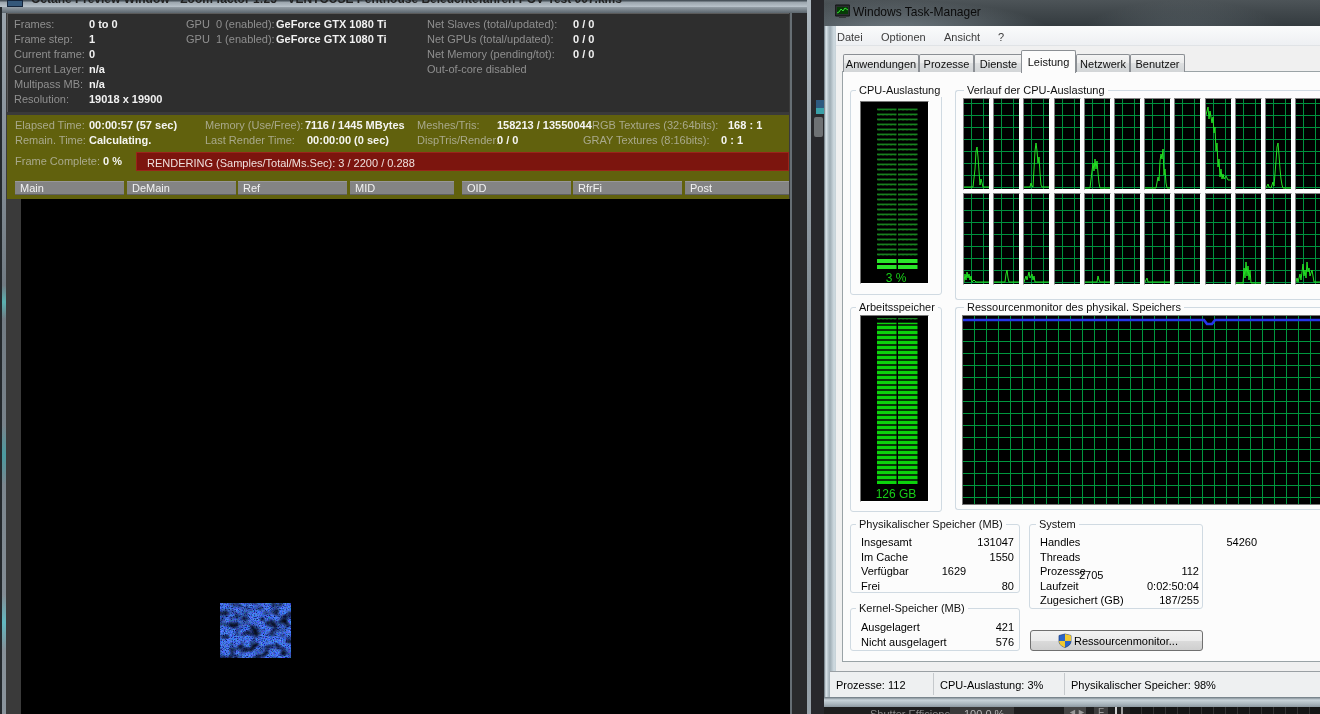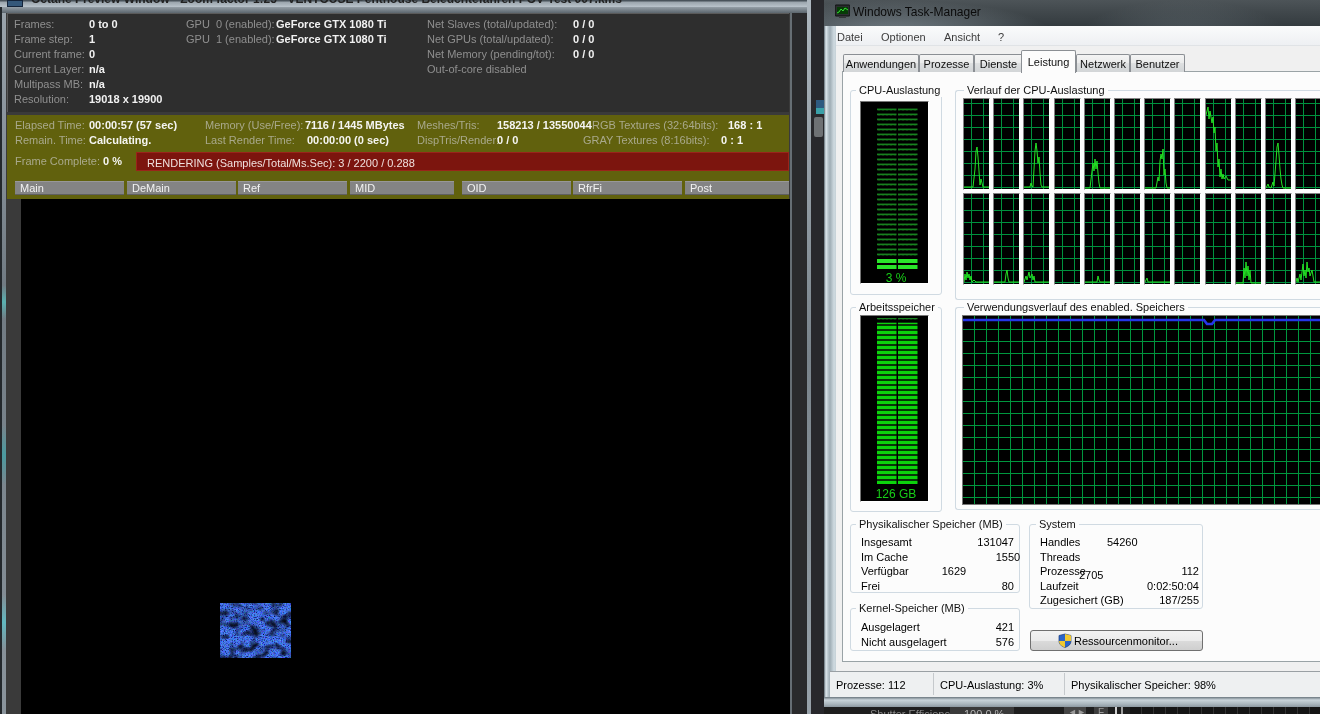--- a/index.html
+++ b/index.html
@@ -298,42 +298,42 @@
 <div class="glab" style="left:856px;top:301px">Arbeitsspeicher</div>
 <svg class="abs" style="left:860px;top:315px;border:1px solid #777;border-right-color:#fff;border-bottom-color:#fff" width="69" height="187">
     <rect width="69" height="187" fill="#000"></rect>
     <rect x="16" y="2" width="19.5" height="5" fill="url(#dz)"></rect>
     <rect x="37" y="2" width="19.5" height="5" fill="url(#dz)"></rect>
     <rect x="16" y="7" width="19.5" height="161" fill="url(#st)"></rect>
     <rect x="37" y="7" width="19.5" height="161" fill="url(#st)"></rect>
     <text x="35" y="182" fill="#17cf17" font-size="12" text-anchor="middle">126 GB</text>
   </svg>
 <div class="gbox" style="left:955px;top:307px;width:365px;height:203px;border-right:none;border-radius:3px 0 0 3px"></div>
-<div class="glab" style="left:964px;top:301px">Verwendungsverlauf des enabled. Speichers</div>
+<div class="glab" style="left:964px;top:301px">Ressourcenmonitor des physikal. Speichers</div>
 <div class="abs" style="left:962px;top:315px;width:358px;height:190px;background:#000;border:1px solid #777;border-right:none;background-image:repeating-linear-gradient(to right,transparent 0 11px,#00963e 11px 12px),repeating-linear-gradient(to bottom,transparent 0 11px,#00963e 11px 12px);background-position:0 0,0 2px">
     <svg width="357" height="188" style="position:absolute;left:0;top:0">
       <polyline points="0,4 237,4 241,4 244,8 249,8 252,4 357,4" fill="none" stroke="#2535e8" stroke-width="2.6"></polyline>
     </svg>
   </div>
 <div class="gbox" style="left:850px;top:524px;width:170px;height:69px"></div>
 <div class="glab" style="left:856px;top:518px">Physikalischer Speicher (MB)</div>
 <div class="gbox" style="left:1029px;top:524px;width:174px;height:85px"></div>
 <div class="glab" style="left:1036px;top:518px">System</div>
 <div class="gbox" style="left:850px;top:608px;width:170px;height:43px"></div>
 <div class="glab" style="left:856px;top:602px">Kernel-Speicher (MB)</div>
 <div class="tt" style="left:861px;top:535px">Insgesamt</div>
 <div class="tt" style="left:894px;top:535px;width:120px;text-align:right">131047</div>
 <div class="tt" style="left:861px;top:550px">Im Cache</div>
-<div class="tt" style="left:948px;top:550px;width:120px;text-align:center">1550</div>
+<div class="tt" style="left:894px;top:550px;width:120px;text-align:right">1550</div>
 <div class="tt" style="left:861px;top:564px">Verfügbar</div>
 <div class="tt" style="left:894px;top:564px;width:120px;text-align:center">1629</div>
 <div class="tt" style="left:861px;top:579px">Frei</div>
 <div class="tt" style="left:894px;top:579px;width:120px;text-align:right">80</div>
 <div class="tt" style="left:1040px;top:535px">Handles</div>
-<div class="tt" style="left:1107px;top:535px;width:120px;">54260</div>
+<div class="tt" style="left:1137px;top:535px;width:120px;text-align:right">54260</div>
 <div class="tt" style="left:1040px;top:550px">Threads</div>
 <div class="tt" style="left:1079px;top:568px;width:120px;text-align:left">2705</div>
 <div class="tt" style="left:1040px;top:564px">Prozesse</div>
 <div class="tt" style="left:1079px;top:564px;width:120px;text-align:right">112</div>
 <div class="tt" style="left:1040px;top:579px">Laufzeit</div>
 <div class="tt" style="left:1079px;top:579px;width:120px;text-align:right">0:02:50:04</div>
 <div class="tt" style="left:1040px;top:593px">Zugesichert (GB)</div>
 <div class="tt" style="left:1079px;top:593px;width:120px;text-align:right">187/255</div>
 <div class="tt" style="left:861px;top:620px">Ausgelagert</div>
 <div class="tt" style="left:894px;top:620px;width:120px;text-align:right">421</div>

